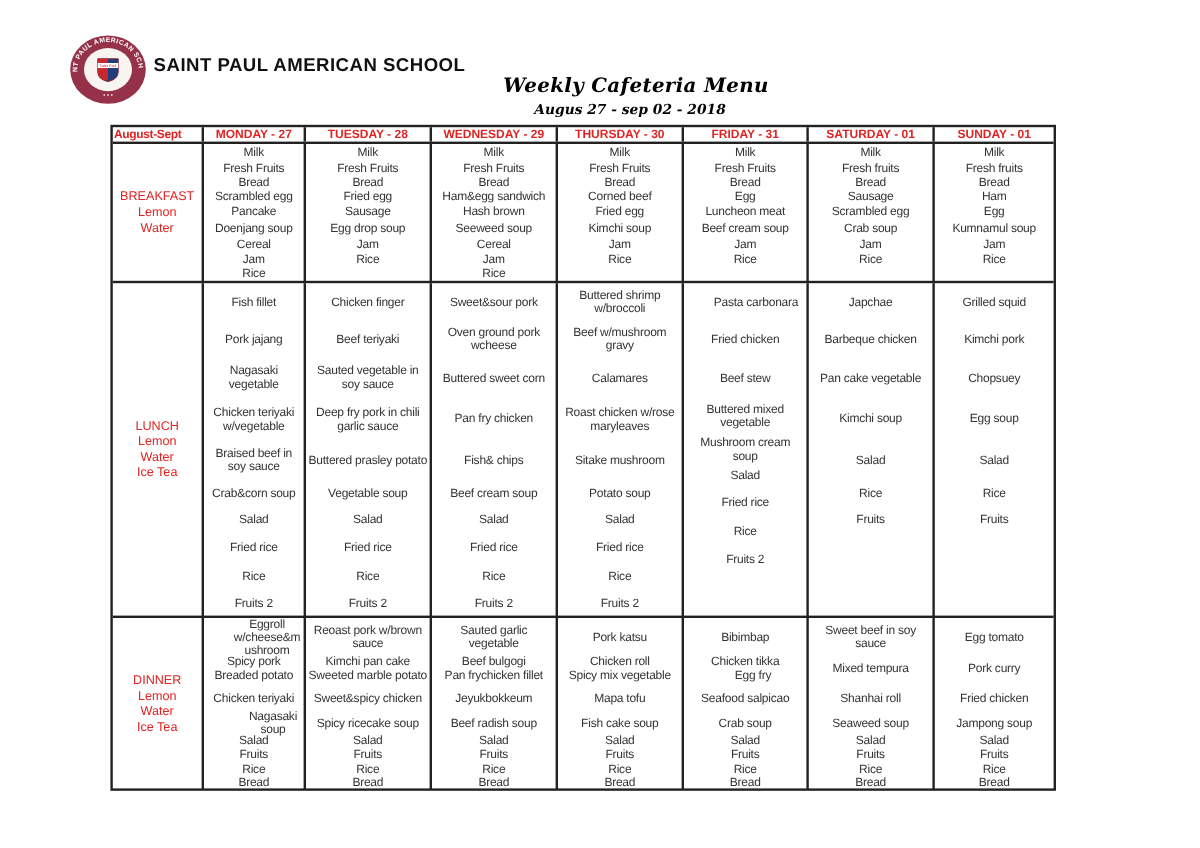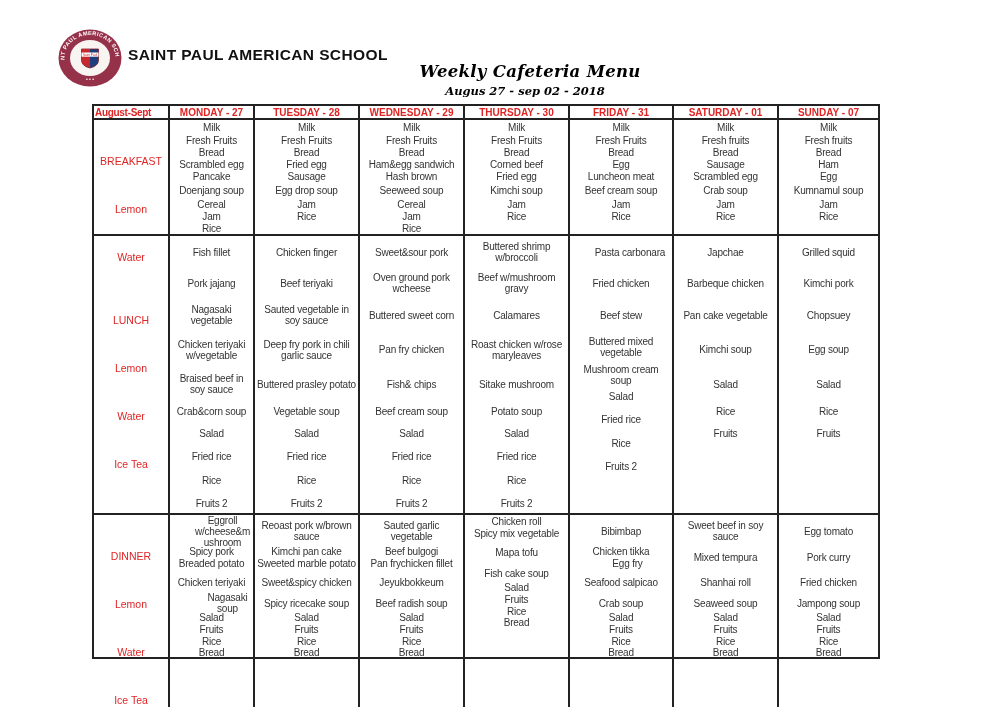--- a/index.html
+++ b/index.html
@@ -39,21 +39,21 @@
   .thead .corner-cell { justify-content: flex-start; padding-left: 1px; letter-spacing: -0.3px; }
   .section { border-bottom: 2px solid var(--border); }
   .section:last-child { border-bottom: none; }
   .section-breakfast { height: 116px; }
   .section-lunch { height: 279px; }
   .section-dinner { height: 142px; }
   .label-cell {
     display: flex; align-items: center; justify-content: center; text-align: center;
     color: var(--red); font-size: 10.5px;
   }
-  .label-cell span { display: block; line-height: 13px; margin-top: 35px; }
+  .label-cell span { display: block; line-height: 13px; }
   .day-cell { display: flex; flex-direction: column; padding-top: 1px; }
   .slot {
     display: flex; align-items: center; justify-content: center; text-align: center;
     font-size: 10px; line-height: 11px; color: var(--ink); letter-spacing: -0.2px;
     padding: 0 2px; overflow-wrap: anywhere;
   }
 </style>
 </head>
 <body>
 
@@ -83,21 +83,21 @@
 
   <div class="menu-table">
     <div class="trow thead">
       <div class="cell corner-cell">August-Sept</div>
       <div class="cell">MONDAY - 27</div>
       <div class="cell">TUESDAY - 28</div>
       <div class="cell">WEDNESDAY - 29</div>
       <div class="cell">THURSDAY - 30</div>
       <div class="cell">FRIDAY - 31</div>
       <div class="cell">SATURDAY - 01</div>
-      <div class="cell">SUNDAY - 07</div>
+      <div class="cell">SUNDAY - 01</div>
     </div>
 
   <div class="trow section section-breakfast">
         <div class="cell label-cell">
           <div>
             <span>BREAKFAST</span>
             <span>Lemon</span>
             <span>Water</span>
           </div>
         </div>
@@ -303,20 +303,21 @@
           <div class="slot" style="height: 11px;">Beef bulgogi</div>
           <div class="slot" style="height: 12px;">Pan frychicken fillet</div>
           <div class="slot" style="height: 26px;">Jeyukbokkeum</div>
           <div class="slot" style="height: 16px;">Beef radish soup</div>
           <div class="slot" style="height: 12px;">Salad</div>
           <div class="slot" style="height: 12px;">Fruits</div>
           <div class="slot" style="height: 12px;">Rice</div>
           <div class="slot" style="height: 11px;">Bread</div>
         </div>
         <div class="cell day-cell">
+          <div class="slot" style="height: 30px;">Pork katsu</div>
           <div class="slot" style="height: 11px;">Chicken roll</div>
           <div class="slot" style="height: 12px;">Spicy mix vegetable</div>
           <div class="slot" style="height: 26px;">Mapa tofu</div>
           <div class="slot" style="height: 16px;">Fish cake soup</div>
           <div class="slot" style="height: 12px;">Salad</div>
           <div class="slot" style="height: 12px;">Fruits</div>
           <div class="slot" style="height: 12px;">Rice</div>
           <div class="slot" style="height: 11px;">Bread</div>
         </div>
         <div class="cell day-cell">

